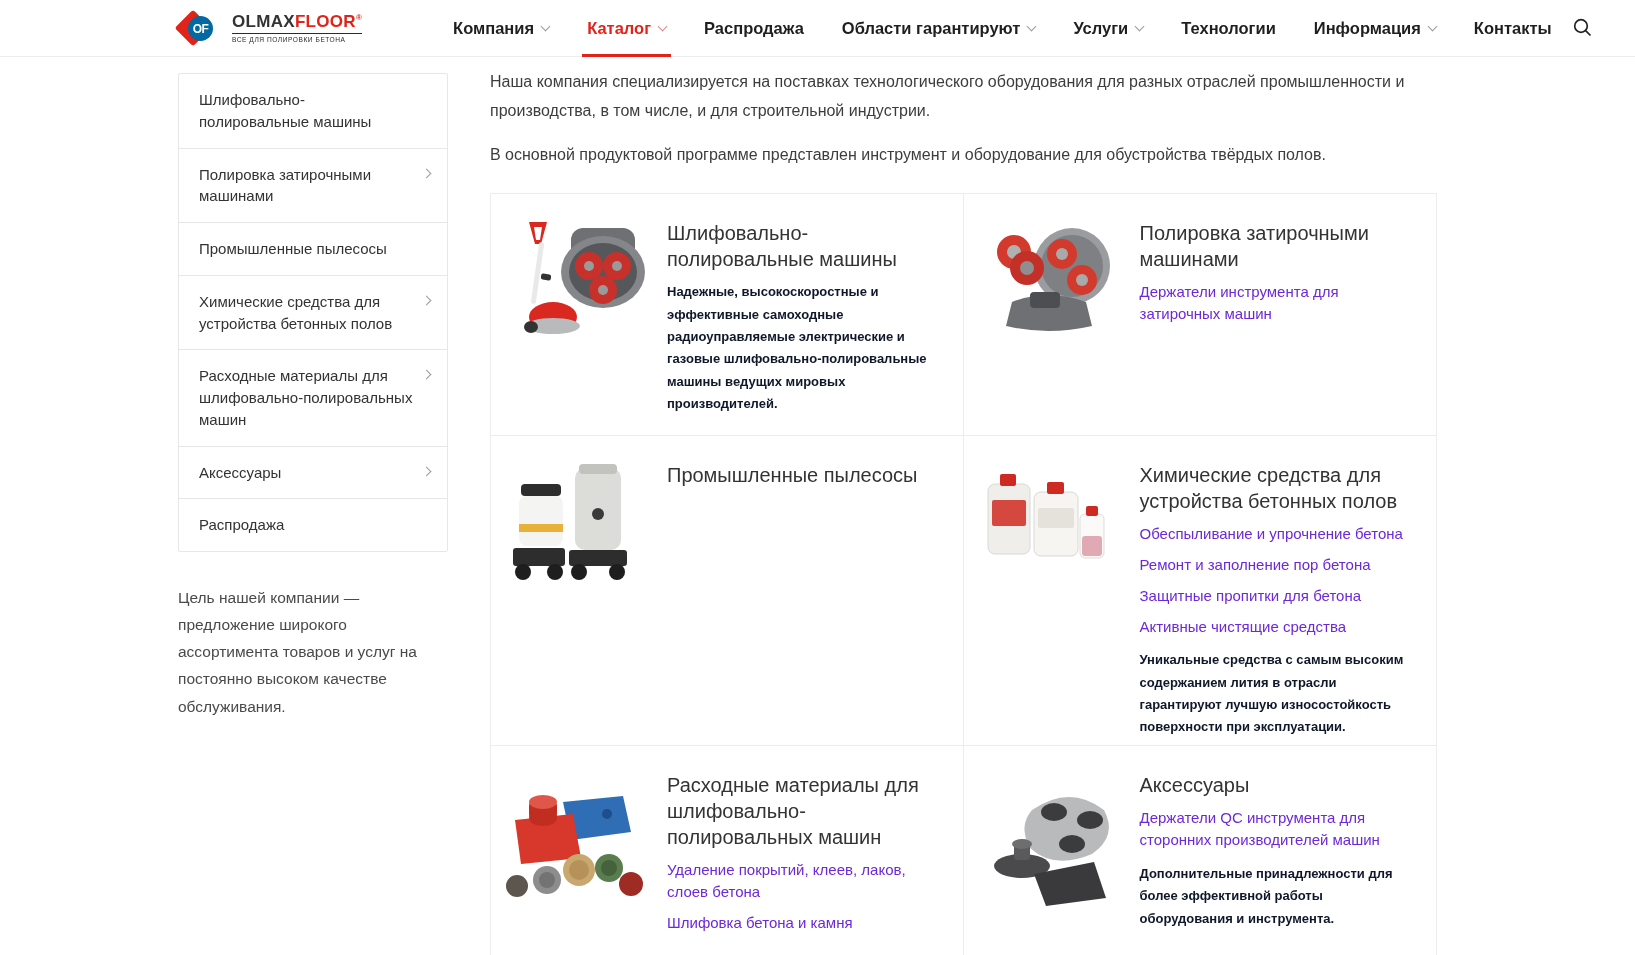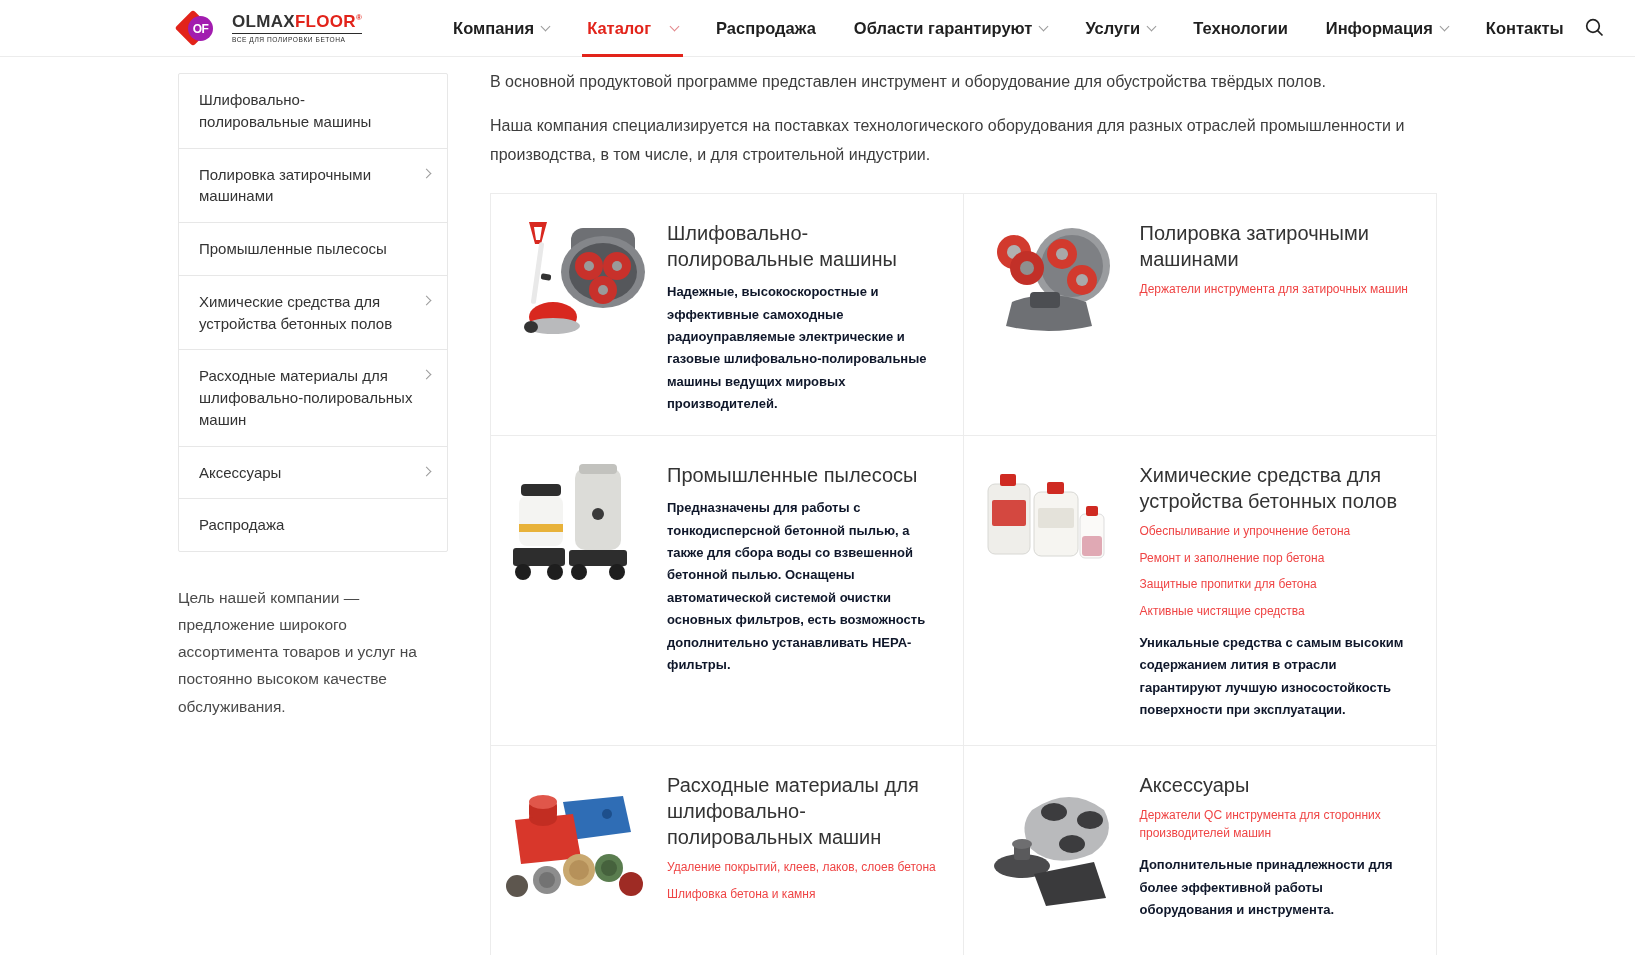--- a/index.html
+++ b/index.html
@@ -5,29 +5,29 @@
   * { margin:0; padding:0; box-sizing:border-box; }
   html,body { background:#fff; }
   body { font-family:"Liberation Sans", sans-serif; color:#333; }
   .page { position:relative; width:1635px; height:955px; overflow:hidden; background:#fff; }
 
   
   header { display:flex; align-items:stretch; height:57px; border-bottom:1px solid #ececec; padding-left:178px; padding-right:145px; }
   .logo { display:flex; align-items:center; gap:8px; cursor:pointer; }
   .logo-mark { position:relative; width:46px; height:40px; }
   .logo-diamond { position:absolute; left:2px; top:7px; width:26px; height:26px; background:#e2231a; transform:rotate(45deg); border-radius:3px; }
-  .logo-circle { position:absolute; left:10px; top:8px; width:25px; height:25px; background:#a21caf; border-radius:50%; display:flex; align-items:center; justify-content:center; color:#fff; font-weight:bold; font-size:12px; letter-spacing:-0.5px; }
+  .logo-circle { position:absolute; left:10px; top:8px; width:25px; height:25px; background:#0369a1; border-radius:50%; display:flex; align-items:center; justify-content:center; color:#fff; font-weight:bold; font-size:12px; letter-spacing:-0.5px; }
   .logo-text { display:flex; flex-direction:column; justify-content:center; }
   .logo-line { font-size:17px; font-weight:bold; letter-spacing:0.3px; line-height:1;text-align:center; }
   .logo-line .lred { color:#e2231a; }
   .logo-line sup { font-size:8px; color:#e2231a; }
   .logo-tagline { font-size:6.6px; letter-spacing:0.55px; color:#2b2b2b; margin-top:3px; border-top:1px solid #2b2b2b; padding-top:2px; }
   nav { display:flex; margin-left:72px; }
   .nav-item { position:relative; display:flex; align-items:center; padding:0 19px; font-size:16.5px; font-weight:bold; color:#1f1f1f; cursor:pointer; white-space:nowrap; }
-  .nav-item.active { color:#e2231a;gap:12px; }
+  .nav-item.active { color:#e2231a; }
   .nav-item.active::after { content:""; position:absolute; left:14px; right:14px; bottom:-1px; height:3px; background:#e2231a; }
   .chev { display:inline-block; width:7px; height:7px; border-right:1.7px solid #9b9b9b; border-bottom:1.7px solid #9b9b9b; }
   .chev.down { transform:rotate(45deg); margin-left:8px; margin-bottom:3px; }
   .chev.right { transform:rotate(-45deg); position:absolute; right:17px; top:21px; }
   .search-btn { margin-left:auto; display:flex; align-items:center; cursor:pointer; }
 
   
   .layout { display:flex; padding-left:178px; padding-right:198px; gap:42px; align-items:flex-start; }
   aside { width:270px; flex-shrink:0; padding-top:16px; }
   .side-box { border:1px solid #e7e7e7; border-radius:2px; }
@@ -36,21 +36,21 @@
   .side-note { margin-top:32px; font-size:15.5px; line-height:1.75; color:#4a4a4a; }
 
   main { flex:1; padding-top:11px; }
   .intro { font-size:16px; line-height:1.8; color:#3d3d3d; margin-bottom:15px; }
   .grid { margin-top:24px; display:grid; grid-template-columns:1fr 1fr; grid-template-rows:242px 310px 320px; border:1px solid #ececec; }
   .card { display:flex; gap:18px; padding:20px 24px 20px 10px; border-bottom:1px solid #ececec; }
   .card:nth-child(odd) { border-right:1px solid #ececec; }
   .card-img { width:148px; flex-shrink:0; display:flex; justify-content:center; align-items:flex-start; cursor:pointer; }
   .card-body { flex:1; padding-top:6px; }
   .card-title { font-size:20px; font-weight:500; color:#333; line-height:1.3; margin-bottom:9px; cursor:pointer; }
-  .red-link { display:block; color:#ef4444; font-size:12px; line-height:1.45; margin-bottom:9px; cursor:pointer; text-decoration:none; }
+  .red-link { display:block; color:#6d28d9; font-size:15px; line-height:1.45; margin-bottom:9px; cursor:pointer; text-decoration:none; }
   .card-desc { font-size:13px; line-height:1.72; color:#0f172a; margin-top:12px;font-weight:bold; }
   .card-desc.tight { margin-top:2px; }
 </style>
 </head>
 <body>
 
 <div class="page">
 
   <header>
     <div class="logo">
@@ -113,22 +113,22 @@
         <div class="side-item"><span>Промышленные пылесосы</span></div>
         <div class="side-item"><span>Химические средства для устройства бетонных полов</span><i class="chev right"></i></div>
         <div class="side-item"><span>Расходные материалы для шлифовально-полировальных машин</span><i class="chev right"></i></div>
         <div class="side-item"><span>Аксессуары</span><i class="chev right"></i></div>
         <div class="side-item"><span>Распродажа</span></div>
       </div>
       <p class="side-note">Цель нашей компании — предложение широкого ассортимента товаров и услуг на постоянно высоком качестве обслуживания.</p>
     </aside>
 
     <main>
+      <p class="intro">Наша компания специализируется на поставках технологического оборудования для разных отраслей промышленности и производства, в том числе, и для строительной индустрии.</p>
       <p class="intro">В основной продуктовой программе представлен инструмент и оборудование для обустройства твёрдых полов.</p>
-      <p class="intro">Наша компания специализируется на поставках технологического оборудования для разных отраслей промышленности и производства, в том числе, и для строительной индустрии.</p>
 
       <div class="grid">
 
         <section class="card">
           <div class="card-img">
             <svg width="148" height="135" viewBox="0 0 148 135">
               <rect x="70" y="14" width="64" height="34" rx="12" fill="#6e7074"></rect>
               <ellipse cx="102" cy="58" rx="42" ry="36" fill="#84868a"></ellipse>
               <ellipse cx="102" cy="58" rx="34" ry="29" fill="#55575b"></ellipse>
               <circle cx="88" cy="52" r="14" fill="#c8312b"></circle>
@@ -187,21 +187,20 @@
               <rect x="20" y="28" width="40" height="12" rx="4" fill="#2d2d2d"></rect>
               <rect x="18" y="40" width="44" height="50" rx="8" fill="#f4f4f2"></rect>
               <rect x="18" y="68" width="44" height="8" fill="#e8b23a"></rect>
               <rect x="12" y="92" width="52" height="18" rx="3" fill="#2d2d2d"></rect>
               <circle cx="22" cy="116" r="8" fill="#1e1e1e"></circle>
                 <circle cx="54" cy="116" r="8" fill="#1e1e1e"></circle>
             </svg>
           </div>
           <div class="card-body">
             <h3 class="card-title">Промышленные пылесосы</h3>
-            <p class="card-desc tight">Предназначены для работы с тонкодисперсной бетонной пылью, а также для сбора воды со взвешенной бетонной пылью. Оснащены автоматической системой очистки основных фильтров, есть возможность дополнительно устанавливать HEPA-фильтры.</p>
           </div>
         </section>
 
         <section class="card">
           <div class="card-img">
             <svg width="148" height="145" viewBox="0 0 148 145">
               <rect x="14" y="28" width="42" height="70" rx="7" fill="#efeeea" stroke="#d8d8d4"></rect>
               <rect x="26" y="18" width="16" height="12" rx="2" fill="#cf2a22"></rect>
               <rect x="18" y="44" width="34" height="26" rx="2" fill="#cf2a22" opacity="0.85"></rect>
               <rect x="60" y="36" width="44" height="64" rx="7" fill="#f6f5f1" stroke="#d8d8d4"></rect>

